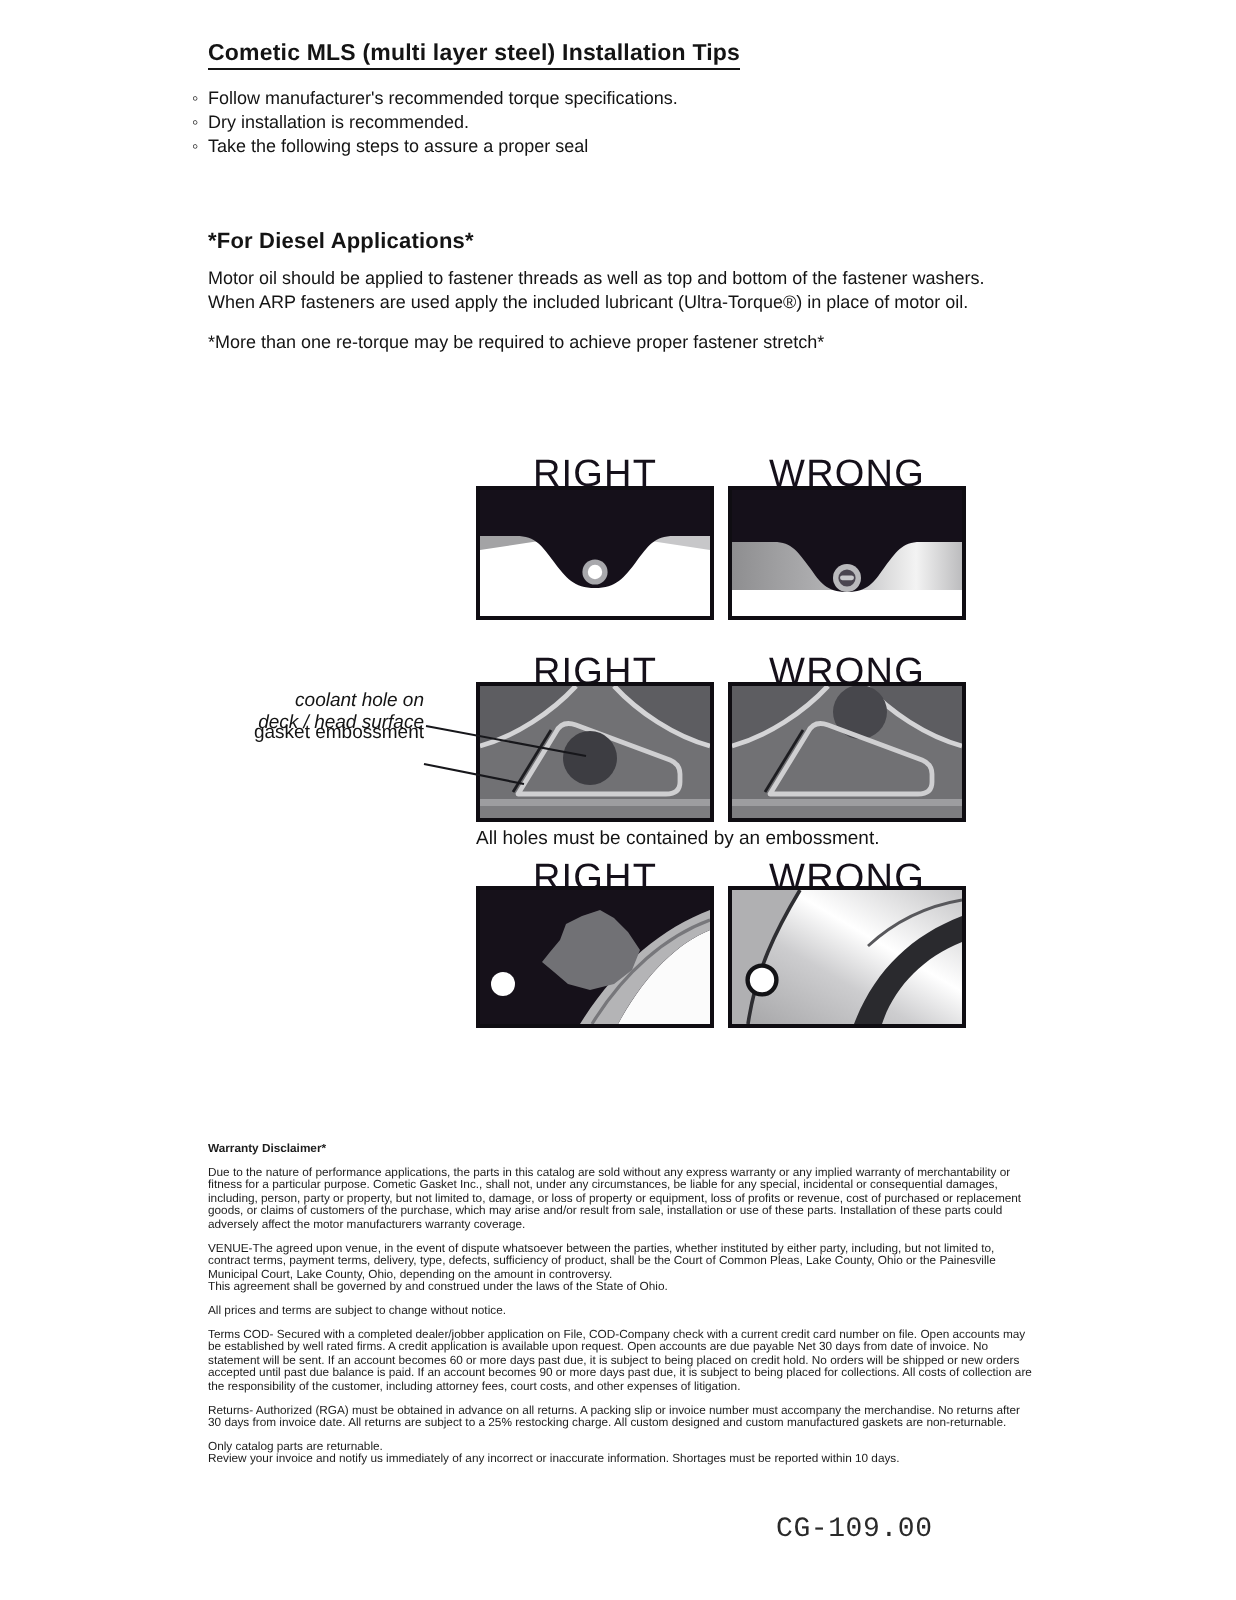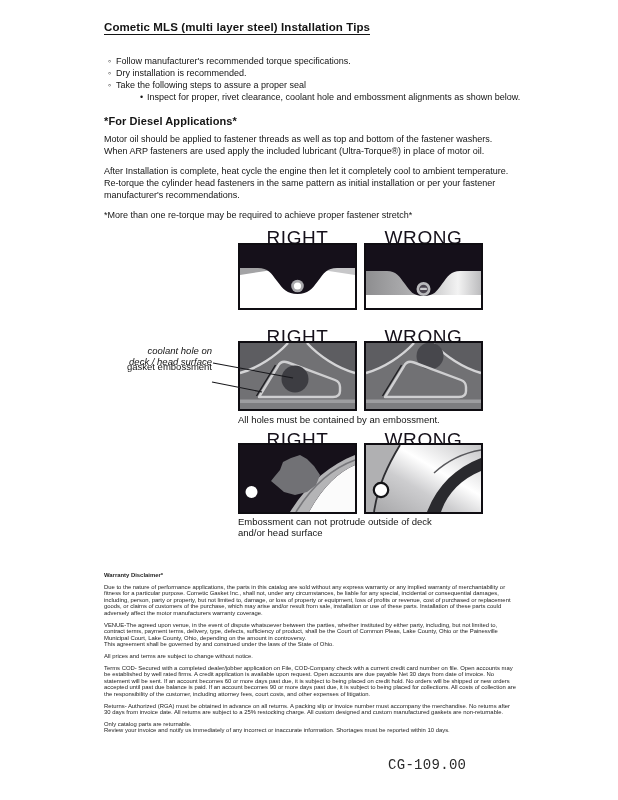--- a/index.html
+++ b/index.html
@@ -5,21 +5,21 @@
   html,body { margin:0; padding:0; background:#ffffff; }
   .page {
     position:relative; width:618px; height:800px; background:#ffffff;
     font-family:"Liberation Sans", sans-serif; color:#141414; overflow:hidden;padding-left:36px;
   }
   .title {
     position:absolute; left:104px; top:21px; margin:0;
     font-size:11.5px; font-weight:bold; display:inline-block;
     border-bottom:1.5px solid #141414; padding-bottom:1px; letter-spacing:0.1px;
   }
-  .tips { position:absolute; left:96px; top:43px; margin:12px; padding:0; list-style:none;
+  .tips { position:absolute; left:96px; top:43px; margin:0; padding:0; list-style:none;
           font-size:9px; line-height:12px; width:440px; }
   .tips > li { position:relative; padding-left:8px; }
   .tips > li::before { content:"\25E6"; position:absolute; left:0; top:0; }
   .subtips { margin:0; padding:0 0 0 24px; list-style:none; }
   .subtips > li { position:relative; padding-left:7px; }
   .subtips > li::before { content:"\2022"; position:absolute; left:0; top:0; }
 
   .diesel { position:absolute; left:104px; top:115px; width:414px; font-size:9px; line-height:12px; }
   .diesel h2 { margin:0 0 6px 0; font-size:11px; letter-spacing:0.1px; }
   .diesel p { margin:0 0 8px 0; }
@@ -46,29 +46,27 @@
 
 <div class="page">
 
   <h1 class="title">Cometic MLS (multi layer steel) Installation Tips</h1>
 
   <ul class="tips">
     <li><span>Follow manufacturer's recommended torque specifications.</span></li>
     <li><span>Dry installation is recommended.</span></li>
     <li><span>Take the following steps to assure a proper seal</span>
       <ul class="subtips">
-        <li><span>Inspect for proper, rivet clearance, coolant hole and embossment alignments as shown below.</span></li>
       </ul>
     </li>
   </ul>
 
   <div class="diesel">
     <h2>*For Diesel Applications*</h2>
     <p>Motor oil should be applied to fastener threads as well as top and bottom of the fastener washers. When ARP fasteners are used apply the included lubricant (Ultra-Torque®) in place of motor oil.</p>
-    <p>After Installation is complete, heat cycle the engine then let it completely cool to ambient temperature. Re-torque the cylinder head fasteners in the same pattern as initial installation or per your fastener manufacturer's recommendations.</p>
     <p>*More than one re-torque may be required to achieve proper fastener stretch*</p>
   </div>
 
   <div class="dlabel" style="left:238px; top:227px;">RIGHT</div>
   <div class="dlabel" style="left:364px; top:227px;">WRONG</div>
 
   <svg class="dbox" style="left:238px; top:243px;" width="119" height="67" viewBox="0 0 119 67">
     <rect x="1" y="1" width="117" height="65" fill="#ffffff"></rect>
     <polygon points="2,25 48,25 2,32" fill="#a3a3a5"></polygon>
     <polygon points="117,25 71,25 117,32" fill="#c7c7c9"></polygon>
@@ -165,21 +163,20 @@
     </defs>
     <rect x="1" y="1" width="117" height="69" fill="url(#wg3)"></rect>
     <path d="M2,2 H36 C24,22 14,42 10,69 L2,69 Z" fill="#b0b0b2"></path>
     <path d="M36,2 C24,22 14,42 10,69" stroke="#2e2e32" stroke-width="1.8" fill="none"></path>
     <path d="M63,69 C73,43 91,25 117,15 L117,28 C97,36 83,51 77,69 Z" fill="#2a2a2e"></path>
     <path d="M117,7 C99,10 83,18 70,30" stroke="#58585c" stroke-width="1.4" fill="none"></path>
     <circle cx="17" cy="47" r="7.2" fill="#ffffff" stroke="#131316" stroke-width="2.2"></circle>
     <rect x="1" y="1" width="117" height="69" fill="none" stroke="#0f0d12" stroke-width="2"></rect>
   </svg>
 
-  <div class="dcaption" style="left:238px; top:516px; width:215px;">Embossment can not protrude outside of deck and/or head surface</div>
 
   <div class="disclaimer">
     <h3>Warranty Disclaimer*</h3>
     <p class="dp">Due to the nature of performance applications, the parts in this catalog are sold without any express warranty or any implied warranty of merchantability or fitness for a particular purpose.  Cometic Gasket Inc., shall not, under any circumstances, be liable for any special, incidental or consequential damages, including, person, party or property, but not limited to, damage, or loss of property or equipment, loss of profits or revenue, cost of purchased or replacement goods, or claims of customers of the purchase, which may arise and/or result from sale, installation or use of these parts.  Installation of these parts could adversely affect the motor manufacturers warranty coverage.</p>
     <p class="dp dp-tight">VENUE-The agreed upon venue, in the event of dispute whatsoever between the parties, whether instituted by either party, including, but not limited to, contract terms, payment terms, delivery, type, defects, sufficiency of product, shall be the Court of Common Pleas, Lake County, Ohio or the Painesville Municipal Court, Lake County, Ohio, depending on the amount in controversy.</p>
     <p class="dp">This agreement shall be governed by and construed under the laws of the State of Ohio.</p>
     <p class="dp">All prices and terms are subject to change without notice.</p>
     <p class="dp">Terms COD- Secured with a completed dealer/jobber application on File, COD-Company check with a current credit card number on file.  Open accounts may be established by well rated firms.  A credit application is available upon request.  Open accounts are due payable Net 30 days from date of invoice.  No statement will be sent.  If an account becomes 60 or more days past due, it is subject to being placed on credit hold.  No orders will be shipped or new orders accepted until past due balance is paid.  If an account becomes 90 or more days past due, it is subject to being placed for collections.  All costs of collection are the responsibility of the customer, including attorney fees, court costs, and other expenses of litigation.</p>
     <p class="dp">Returns- Authorized (RGA) must be obtained in advance on all returns.  A packing slip or invoice number must accompany the merchandise.  No returns after 30 days from invoice date.  All returns are subject to a 25% restocking charge.  All custom designed and custom manufactured gaskets are non-returnable.</p>
     <p class="dp dp-tight">Only catalog parts are returnable.</p>

